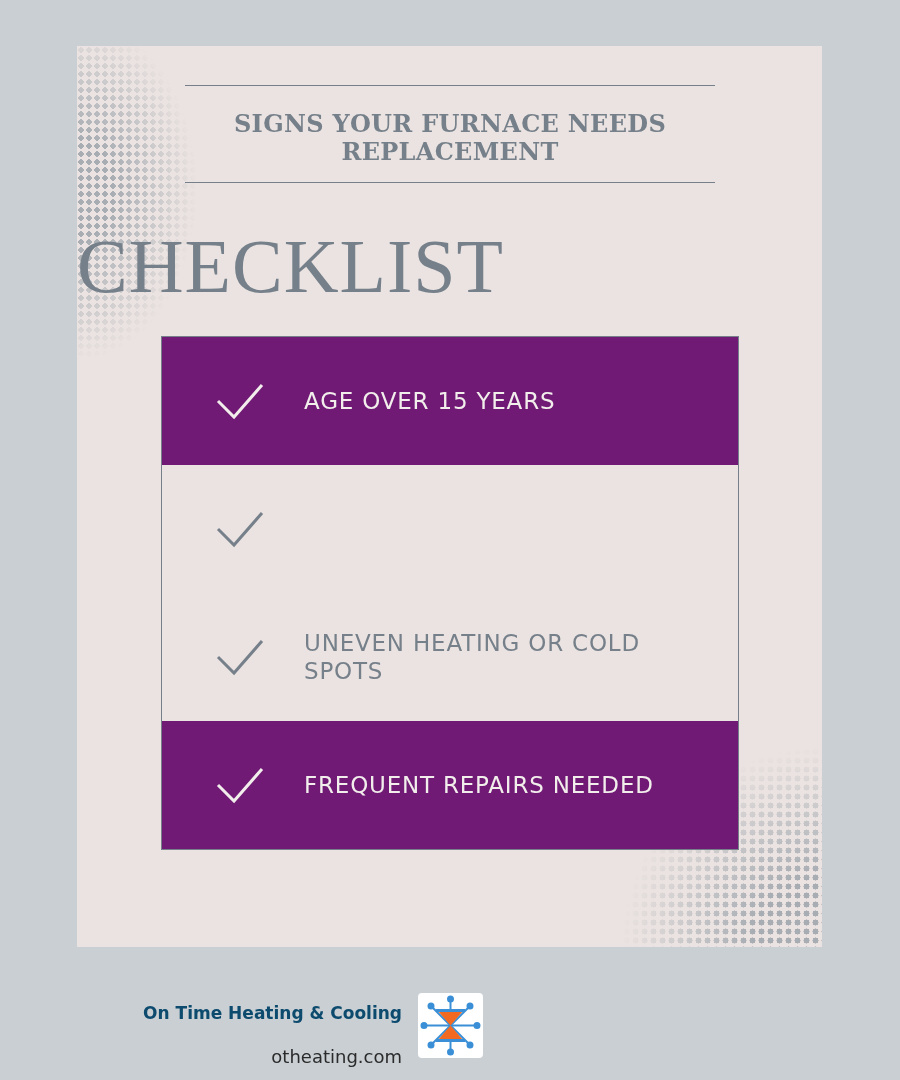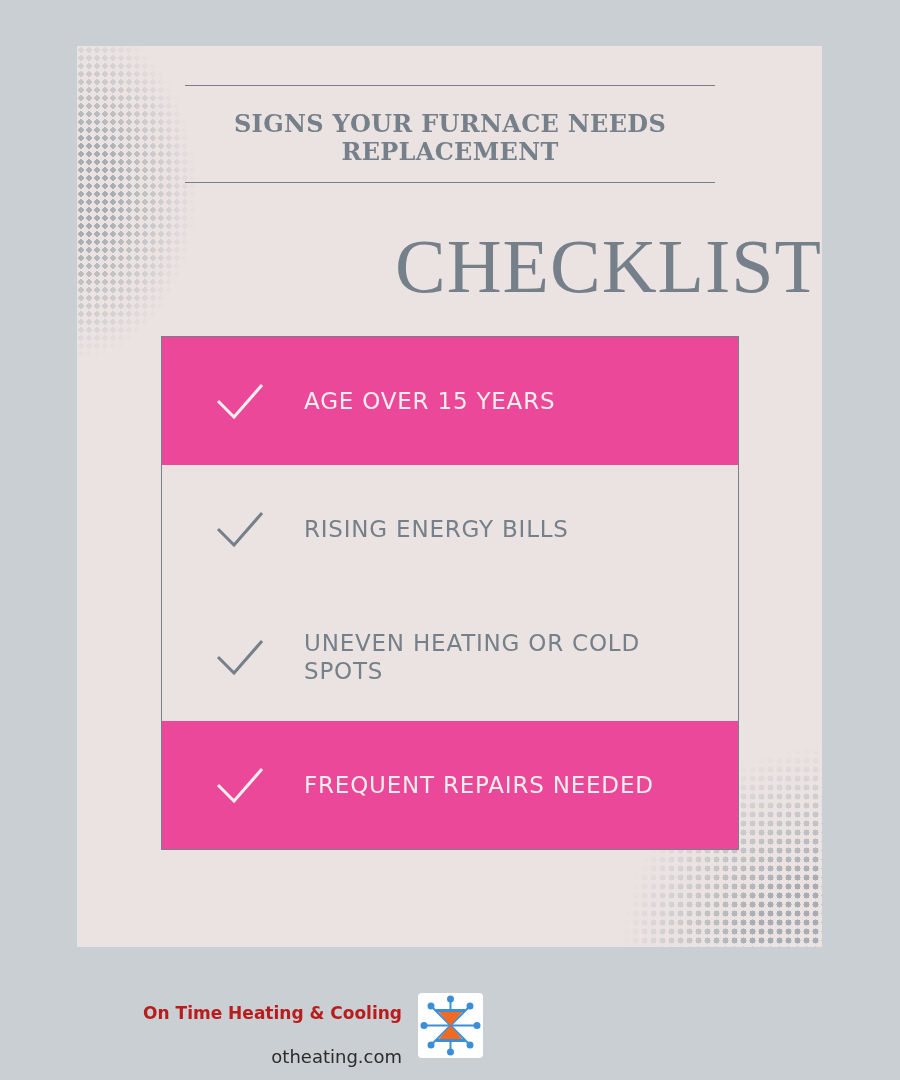--- a/index.html
+++ b/index.html
@@ -13,29 +13,29 @@
   }
   .halftone-br { position:absolute; right:0; bottom:0; width:200px; height:200px;
     background-image: radial-gradient(circle, #a7adb3 45%, transparent 50%);
     background-size:9px 9px;
     -webkit-mask-image: radial-gradient(circle 200px at 100% 100%, #000 35%, transparent 100%);
     mask-image: radial-gradient(circle 200px at 100% 100%, #000 35%, transparent 100%);
   }
   .rule { position:absolute; left:108px; width:530px; height:1px; background:#76808a; }
   .subtitle { position:absolute; left:108px; top:64px; width:530px; text-align:center; color:#76808a;
     font-family:"DejaVu Serif", serif; font-weight:bold; font-size:24px; line-height:28px; letter-spacing:0.3px; }
-  .title { position:absolute; left:0; top:180px; width:745px; text-align:right; color:#76808a;
+  .title { position:absolute; left:0; top:180px; width:745px; text-align:left; color:#76808a;
     font-family:"Liberation Serif", serif; font-size:76px; line-height:80px; letter-spacing:1px; }
   .list { position:absolute; left:84px; top:290px; width:578px; border:1px solid #76808a; box-sizing:border-box; }
   .item { height:128px; display:flex; align-items:center; box-sizing:border-box; }
-  .item.dark { background:#ec4899; color:#f2eeec; }
+  .item.dark { background:#701a75; color:#f2eeec; }
   .item.light { background:#ebe3e1; color:#76808a; }
   .check { width:52px; height:40px; margin-left:52px; margin-right:38px; flex:none; }
   .label { font-family:"DejaVu Sans", sans-serif; font-size:23px; line-height:28px; letter-spacing:0.8px; width:370px; }
-  .footer-name { position:absolute; right:498px; top:1003px; font-family:"DejaVu Sans", sans-serif; font-weight:bold; font-size:17px; color:#b91c1c; white-space:nowrap; }
+  .footer-name { position:absolute; right:498px; top:1003px; font-family:"DejaVu Sans", sans-serif; font-weight:bold; font-size:17px; color:#0c4a6e; white-space:nowrap; }
   .footer-url { position:absolute; right:498px; top:1027px; font-family:"DejaVu Sans", sans-serif; font-size:18px; color:#2b2b2b; white-space:nowrap;margin-top:19px; }
   .logo { position:absolute; left:418px; top:993px; width:65px; height:65px; background:#fff; border-radius:4px; }
 </style>
 </head>
 <body>
 
 <div class="card">
   <div class="halftone-tl"></div>
   <div class="halftone-br"></div>
 
@@ -49,21 +49,20 @@
     <div class="item dark">
       <svg class="check" viewBox="0 0 52 40">
           <polyline points="4,20 20,36 48,4" fill="none" stroke="#f2eeec" stroke-width="3"></polyline>
         </svg>
       <span class="label">AGE OVER 15 YEARS</span>
     </div>
     <div class="item light">
       <svg class="check" viewBox="0 0 52 40">
           <polyline points="4,20 20,36 48,4" fill="none" stroke="#76808a" stroke-width="3"></polyline>
         </svg>
-      <span class="label">RISING ENERGY BILLS</span>
     </div>
     <div class="item light">
       <svg class="check" viewBox="0 0 52 40">
           <polyline points="4,20 20,36 48,4" fill="none" stroke="#76808a" stroke-width="3"></polyline>
         </svg>
       <span class="label">UNEVEN HEATING OR COLD SPOTS</span>
     </div>
     <div class="item dark">
       <svg class="check" viewBox="0 0 52 40">
           <polyline points="4,20 20,36 48,4" fill="none" stroke="#f2eeec" stroke-width="3"></polyline>

